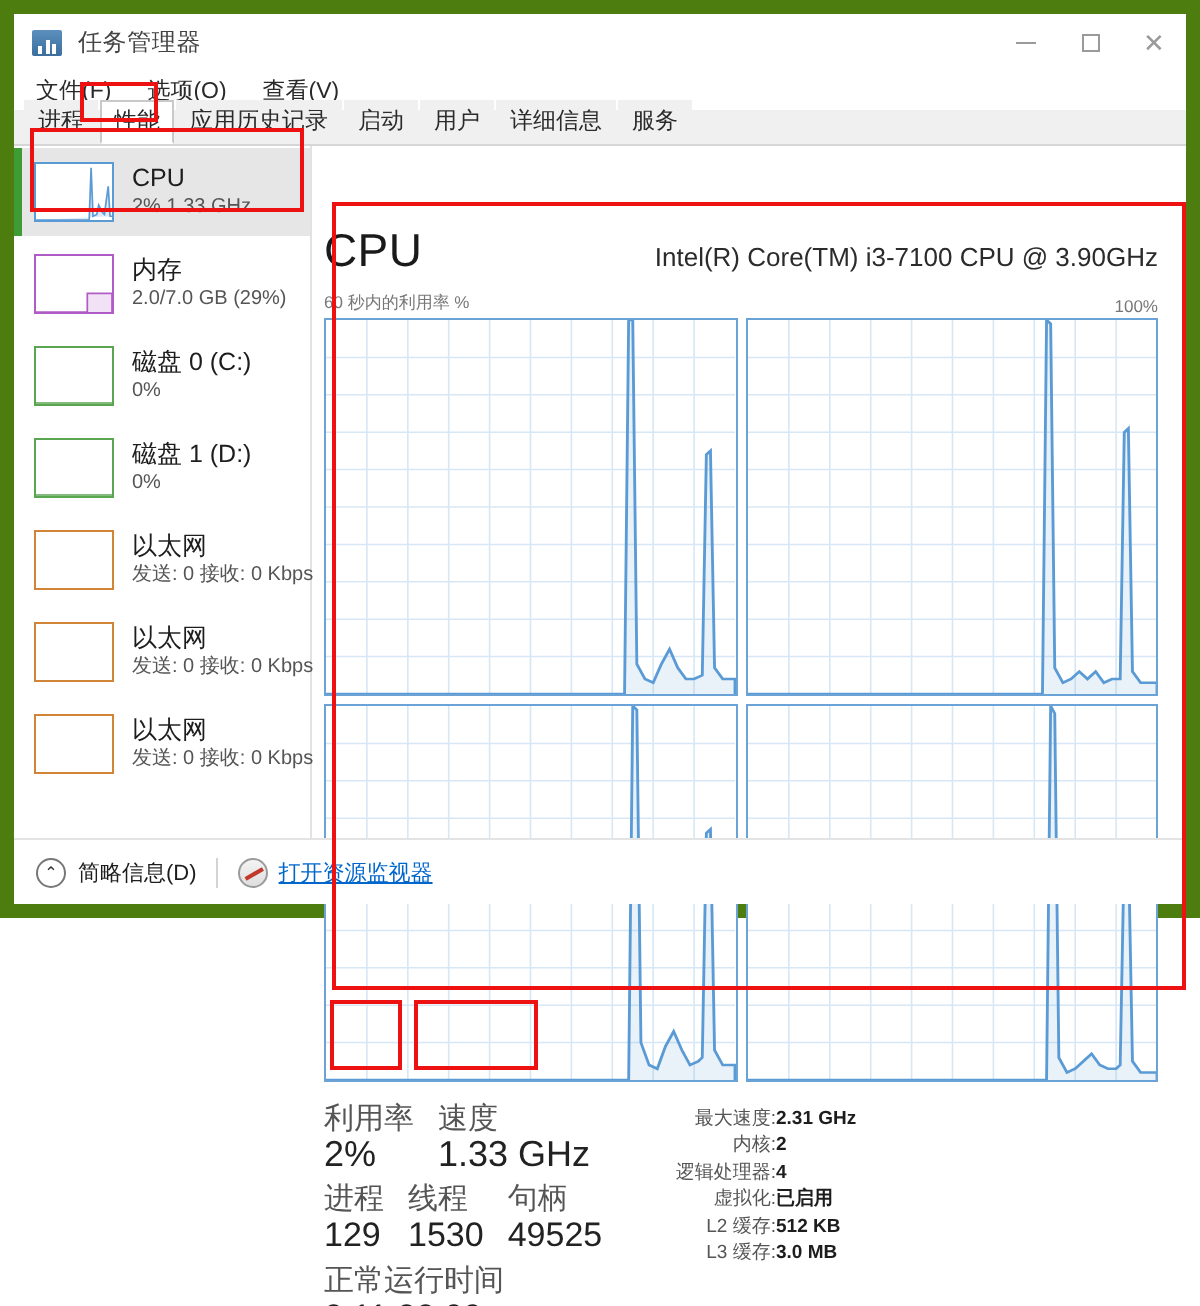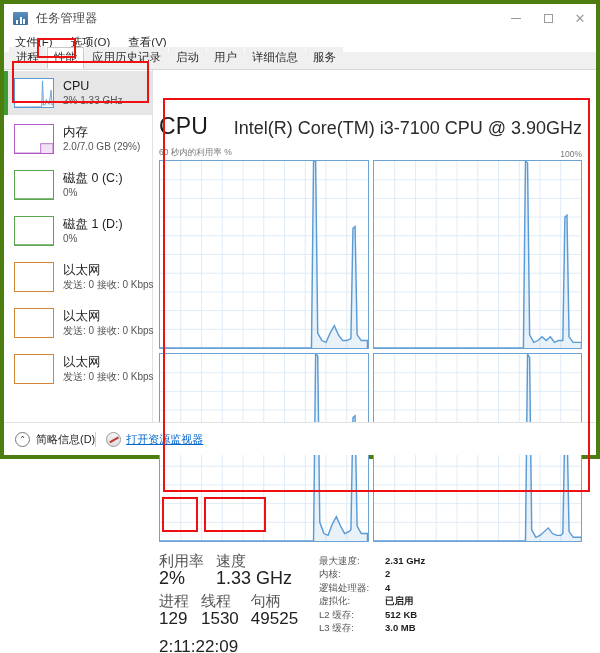--- a/index.html
+++ b/index.html
@@ -7,21 +7,21 @@
     margin: 0; padding: 0;
     width: 600px; height: 653px;
     overflow: hidden;
     font-family: "Liberation Sans", "DejaVu Sans", sans-serif;
     background: #ffffff;
   }
   #app {
     position: relative;
     width: 600px; height: 459px;
     background: #f0f0f0;
-    border: 4px solid #4d7c0f;
+    border: 7px solid #4d7c0f;
   }
   
   .titlebar {
     position: absolute; top: 0; left: 0; right: 0; height: 29px;
     background: #ffffff;
     display: flex; align-items: center;
   }
   .title-icon {
     width: 16px; height: 16px; margin-left: 9px; margin-right: 7px;
     position: relative; flex: none;
@@ -110,21 +110,21 @@
 
   
   .main {
     flex: 1; position: relative; padding: 0 14px 0 6px;
   }
   .main-head {
     display: flex; align-items: baseline; justify-content: space-between;
     margin-top: 4px;
   }
   .main-title { font-size: 23px; color: #1a1a1a; font-weight: 400; letter-spacing: .2px; }
-  .main-cpuname { font-size: 18px; color: #2b2b2b; margin-top: 44px; }
+  .main-cpuname { font-size: 13px; color: #2b2b2b; margin-top: 44px; }
   .graph-axis {
     display: flex; justify-content: space-between; align-items: flex-end;
     font-size: 8.5px; color: #777; margin-top: 7px; margin-bottom: 1px;
   }
   .graph-grid {
     position: relative; height: 382px;
     display: grid; grid-template-columns: 1fr 1fr; grid-template-rows: 1fr 1fr;
     gap: 4px;
   }
   .cell {
@@ -136,36 +136,36 @@
   .stats {
     position: relative; margin-top: 12px; display: flex;
   }
   .stats-left { width: 160px; flex: none; position: relative; }
   .stat-row { display: flex; }
   .stat-block { margin-right: 12px; }
   .stat-label { font-size: 15px; color: #555; line-height: 13px; white-space: nowrap; }
   .stat-value { font-size: 18px; color: #222; line-height: 23px; font-weight: 400; white-space: nowrap; }
   .stat-value.small { font-size: 17px; }
   .stats-right { flex: 1; }
-  .kv { display: flex; font-size: 9.5px; color: #555; line-height: 13.4px; }
+  .kv { display: flex; font-size: 9.5px; color: #555; line-height: 13.4px; text-align: right; }
   .kv .k { width: 66px; flex: none; }
   .kv .v { color: #1d1d1d; font-weight: bold; font-size: 9.5px; }
 
   
   .statusbar {
     position: absolute; left: 0; right: 0; bottom: 0; height: 33px;
     background: #ffffff; border-top: 1px solid #e3e3e3;
     display: flex; align-items: center; padding-left: 11px;
   }
   .sb-chev {
     width: 15px; height: 15px; border: 1px solid #777; border-radius: 50%;
     display: flex; align-items: center; justify-content: center; margin-right: 6px;
     font-size: 8px; color: #333;
   }
-  .sb-text { font-size: 11px; color: #1d1d1d; margin-right: 0; text-align: right; }
+  .sb-text { font-size: 11px; color: #1d1d1d; margin-right: 10px; text-align: right; }
   .sb-divider { width: 1px; height: 15px; background: #d3d3d3; margin-right: 10px; }
   .sb-resicon {
     width: 15px; height: 15px; border-radius: 50%;
     background: linear-gradient(#f4f4f4,#dedede); border: 1px solid #9a9a9a;
     margin-right: 5px; position: relative;
   }
   .sb-resicon::after {
     content: ""; position: absolute; left: 2px; top: 6px; width: 10px; height: 1.5px;
     background: #c0392b; transform: rotate(-30deg);
   }
@@ -430,20 +430,21 @@
             <div class="stat-block">
               <div class="stat-label">线程</div>
               <div class="stat-value small">1530</div>
             </div>
             <div class="stat-block">
               <div class="stat-label">句柄</div>
               <div class="stat-value small">49525</div>
             </div>
           </div>
           <div class="stat-block" style="margin-top:5px;">
+            <div class="stat-label">正常运行时间</div>
             <div class="stat-value small">2:11:22:09</div>
           </div>
         </div>
 
         <div class="stats-right">
           <div class="kv">
             <span class="k">最大速度:</span>
             <span class="v">2.31 GHz</span>
           </div>
           <div class="kv">

